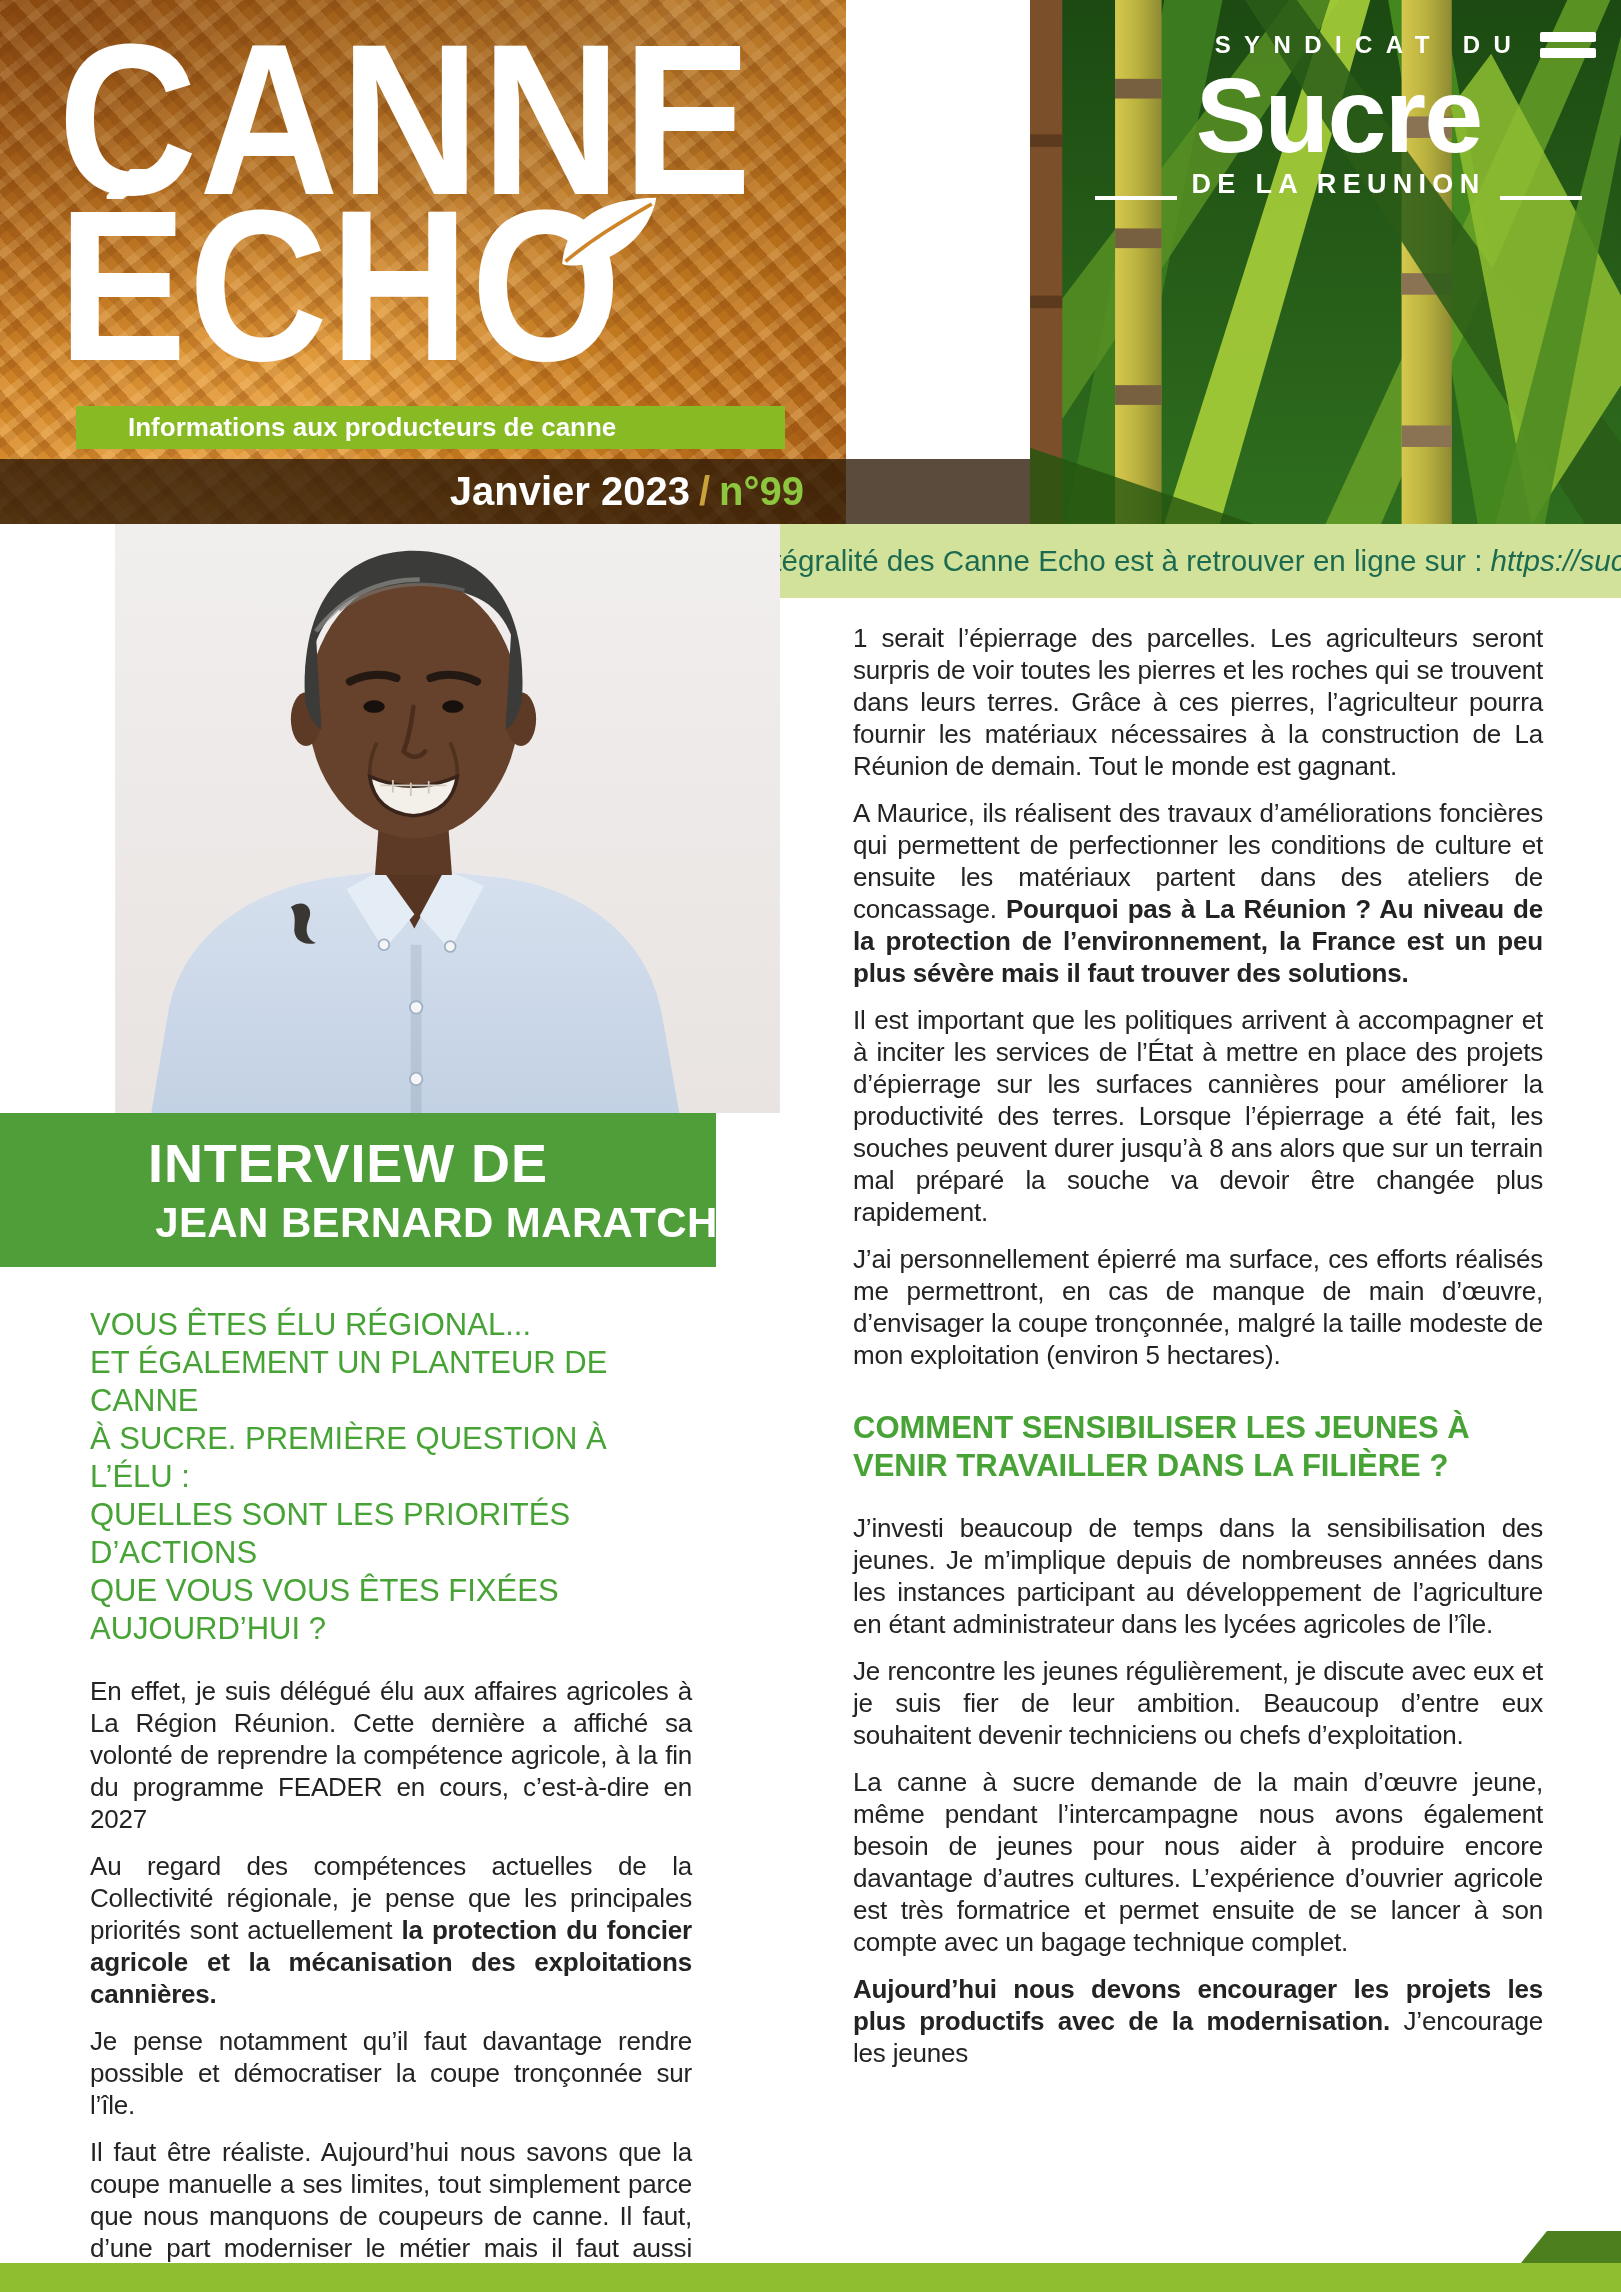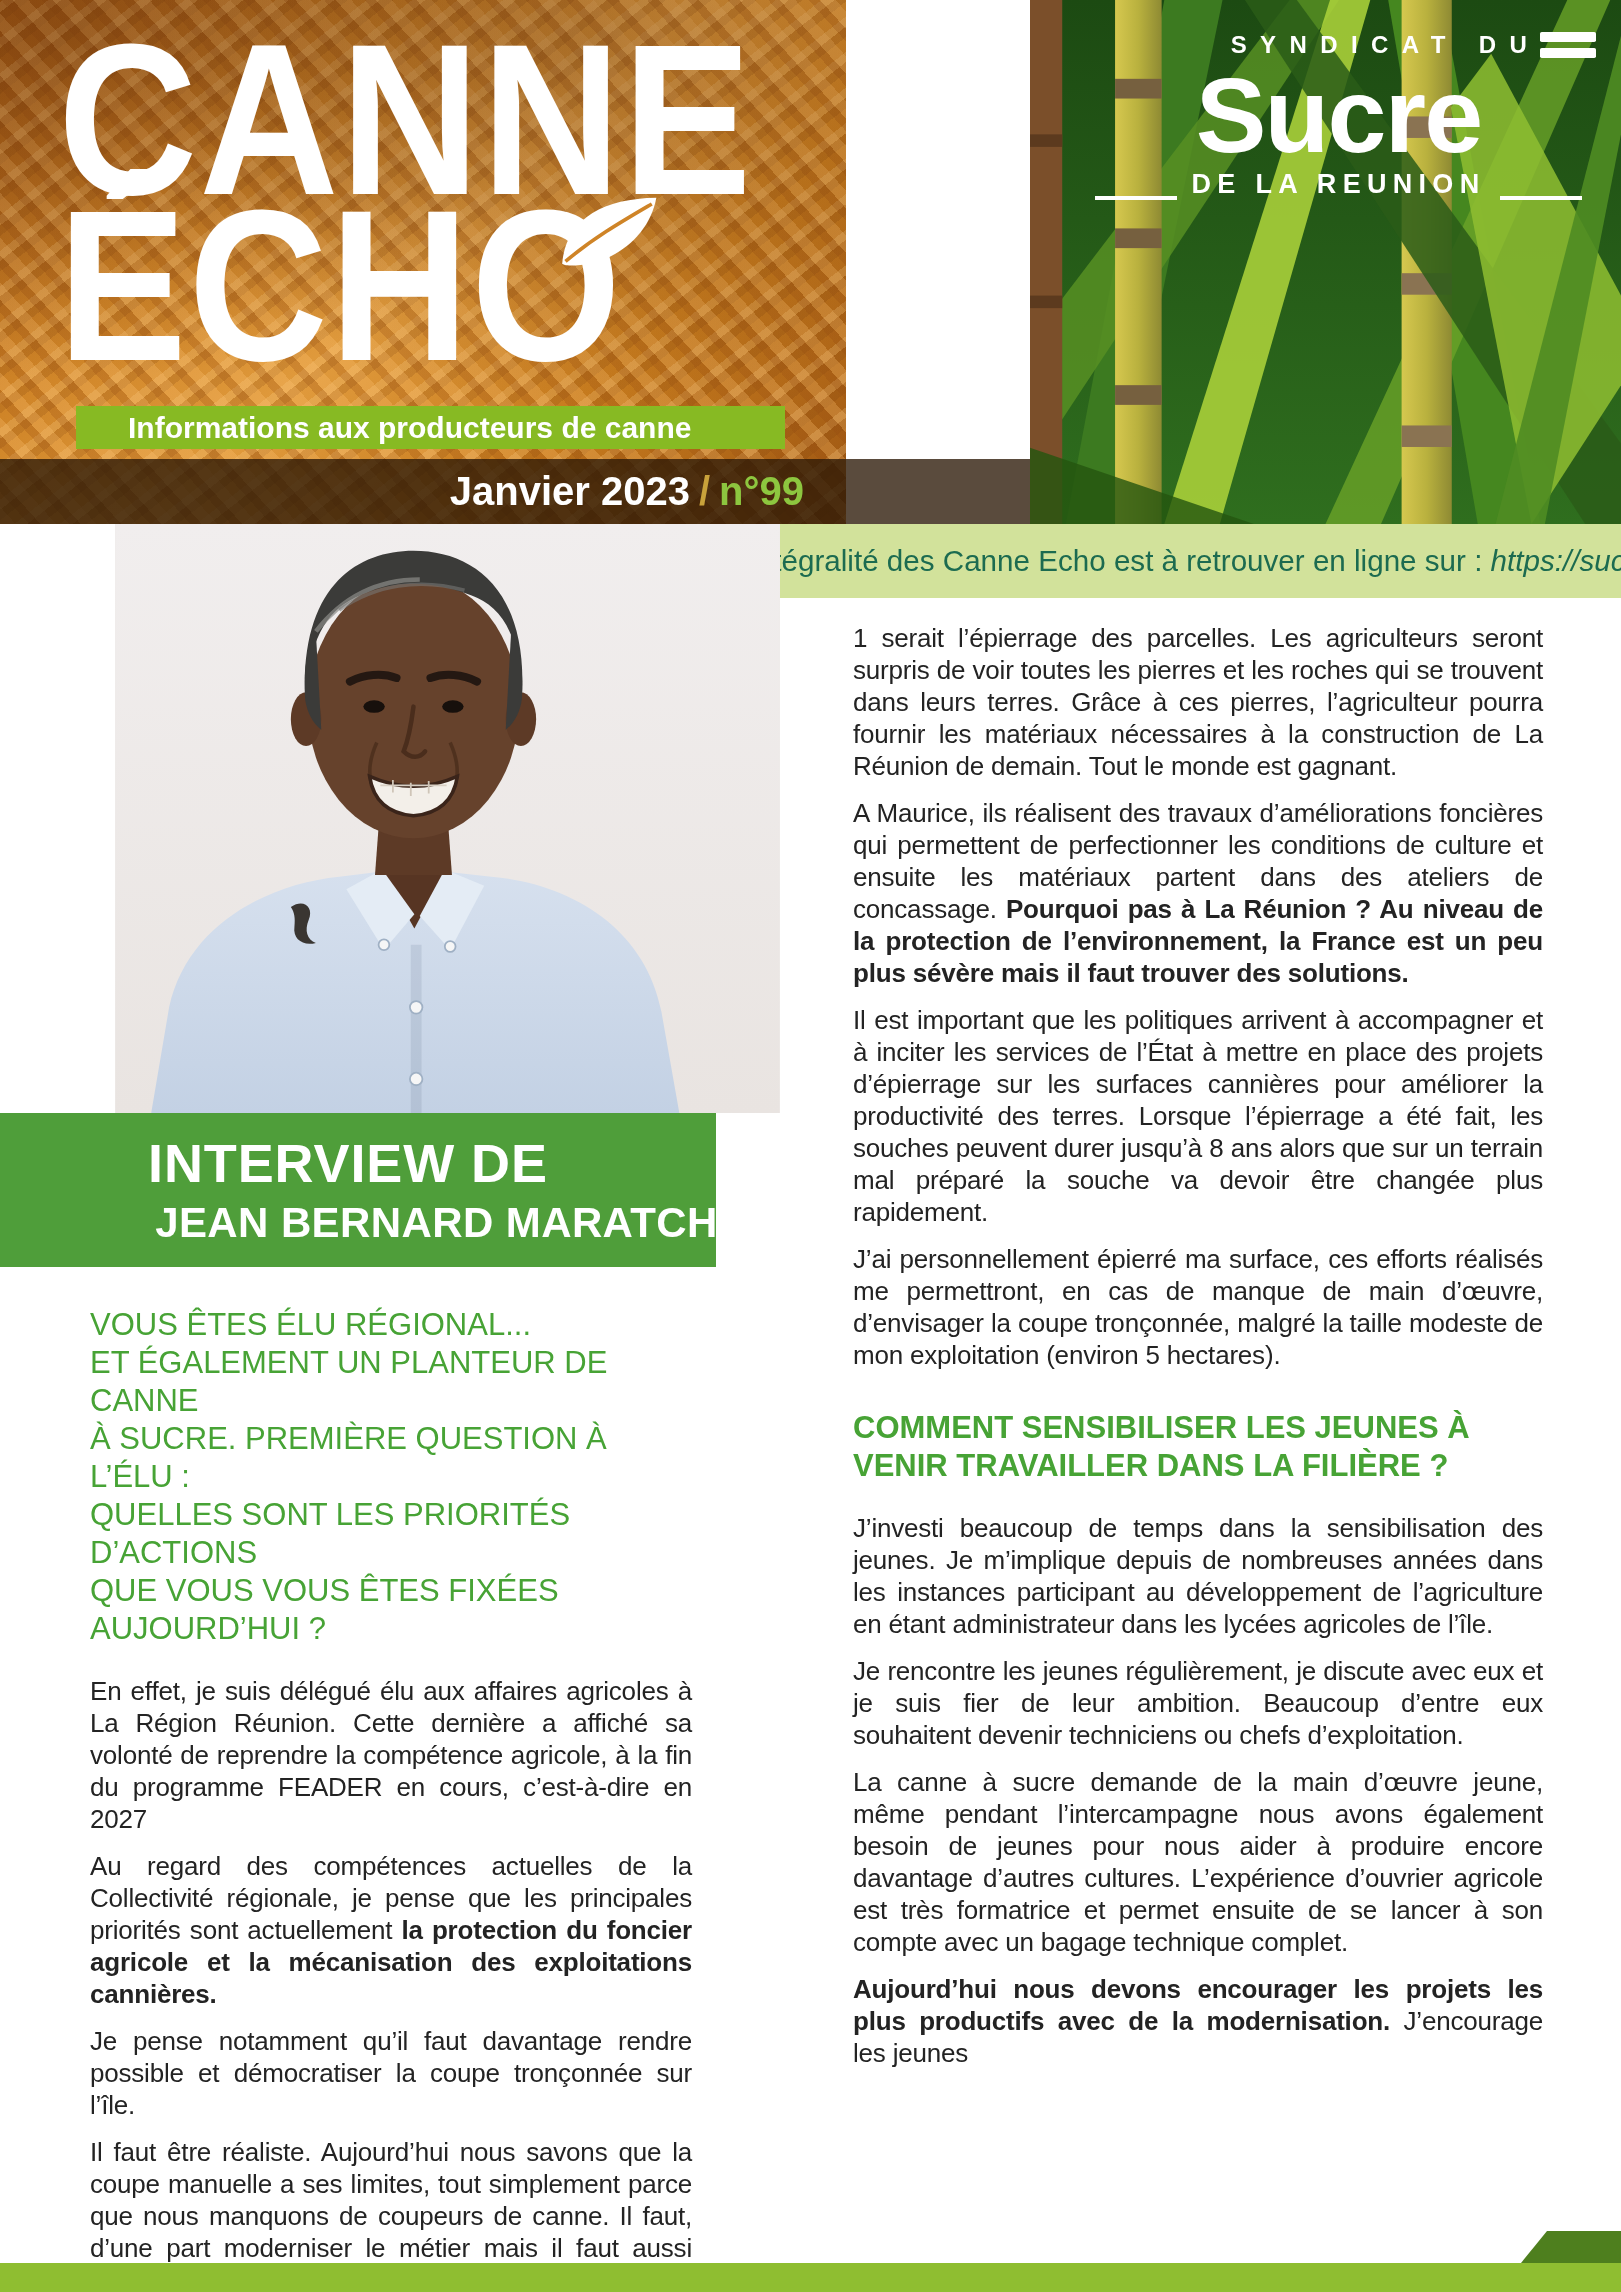--- a/index.html
+++ b/index.html
@@ -13,31 +13,31 @@
       radial-gradient(ellipse at 8% 6%, rgba(70,30,8,.35), transparent 50%),
       repeating-linear-gradient(48deg, rgba(255,195,115,.28) 0 11.6px, rgba(0,0,0,0) 11.6px 21.5px, rgba(150,75,15,.25) 21.5px 30px),
       repeating-linear-gradient(-38deg, rgba(255,215,150,.22) 0 8px, transparent 8px 19.7px, rgba(120,60,10,.18) 19.7px 28px),
       linear-gradient(135deg,#a85c14 0%,#cf8427 30%,#e09a3c 50%,#c87c1e 72%,#9c5512 100%);}
   .masthead-line{position:absolute;left:58px;color:#fff;font-weight:800;font-size:193px;line-height:1;
     letter-spacing:1.8px;transform:scaleY(1.12);transform-origin:top left;white-space:nowrap;}
   .masthead-line1{top:10.7px;}
   .masthead-line2{top:177px;}
   .leaf-icon{position:absolute;left:553px;top:192px;width:115px;height:82px;transform:rotate(-8deg);}
   .info-banner{position:absolute;left:76px;top:406px;width:709px;height:43px;background:#87ba23;
-    color:#fff;font-weight:700;font-size:30px;line-height:43px;padding-left:52px;box-sizing:border-box;white-space:nowrap;}
+    color:#fff;font-weight:700;font-size:26px;line-height:43px;padding-left:52px;box-sizing:border-box;white-space:nowrap;}
   .issue-bar{position:absolute;left:0;top:459px;width:1030px;height:65px;background:rgba(43,24,7,0.78);
     color:#fff;font-weight:700;font-size:40px;line-height:65px;text-align:right;padding-right:226px;box-sizing:border-box;white-space:nowrap;}
   .issue-separator{color:#c9a23b;padding:0 9px;}
   .issue-number{color:#8dc63f;}
 
   .header-cane{position:absolute;left:1030px;top:0;width:591px;height:524px;overflow:hidden;}
   .header-cane svg{display:block;width:100%;height:100%;}
 
   .syndicat-logo{position:absolute;left:1070px;top:27px;width:537px;color:#fff;}
-  .logo-top-row{display:flex;align-items:center;justify-content:flex-end;gap:0;padding-right:10.7px;}
+  .logo-top-row{display:flex;align-items:center;justify-content:flex-end;gap:16px;padding-right:10.7px;}
   .logo-syndicat-du{font-size:24px;font-weight:700;letter-spacing:13.4px;white-space:nowrap;}
   .logo-equals-icon{display:inline-block;}
   .logo-equals-icon i{display:block;width:56px;height:9.9px;background:#fff;border-radius:1.8px;margin:5.4px 0;}
   .logo-sucre{font-size:106px;font-weight:700;letter-spacing:-1.8px;line-height:0.95;text-align:center;margin-top:1.8px;}
   .logo-bottom-row{display:flex;align-items:flex-end;justify-content:center;gap:14.3px;margin-top:3.6px;}
   .logo-rule{width:82px;height:4.5px;background:#fff;}
   .logo-de-la-reunion{font-size:27px;font-weight:700;letter-spacing:6.3px;white-space:nowrap;}
 
   
   .link-bar{position:absolute;left:631px;top:524px;width:990px;height:74px;background:#d2e29b;

